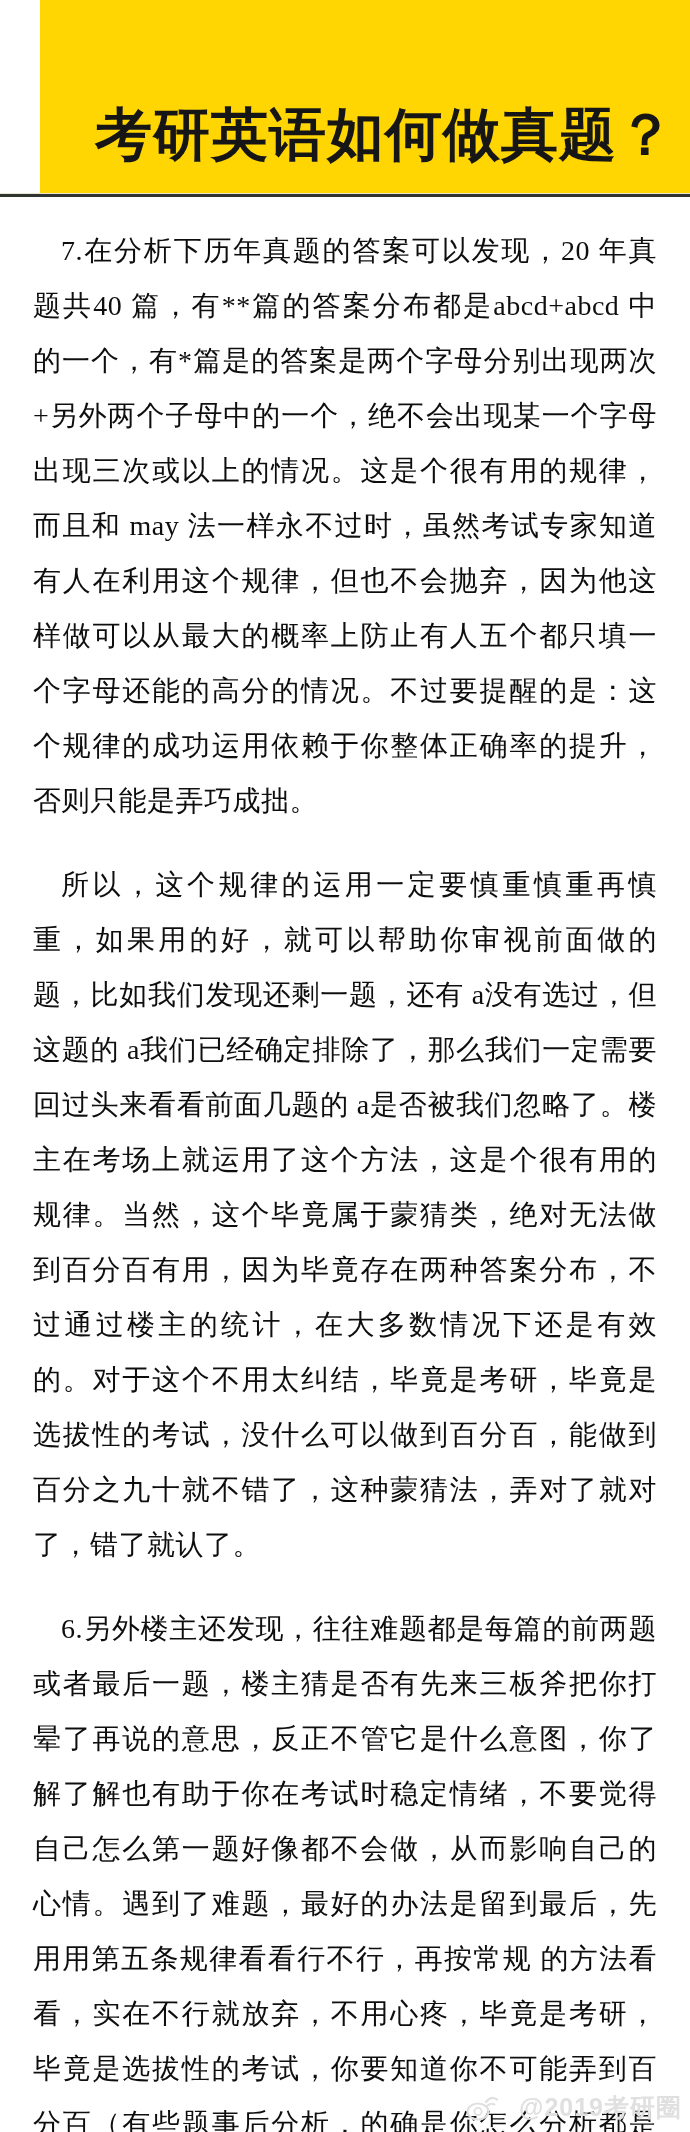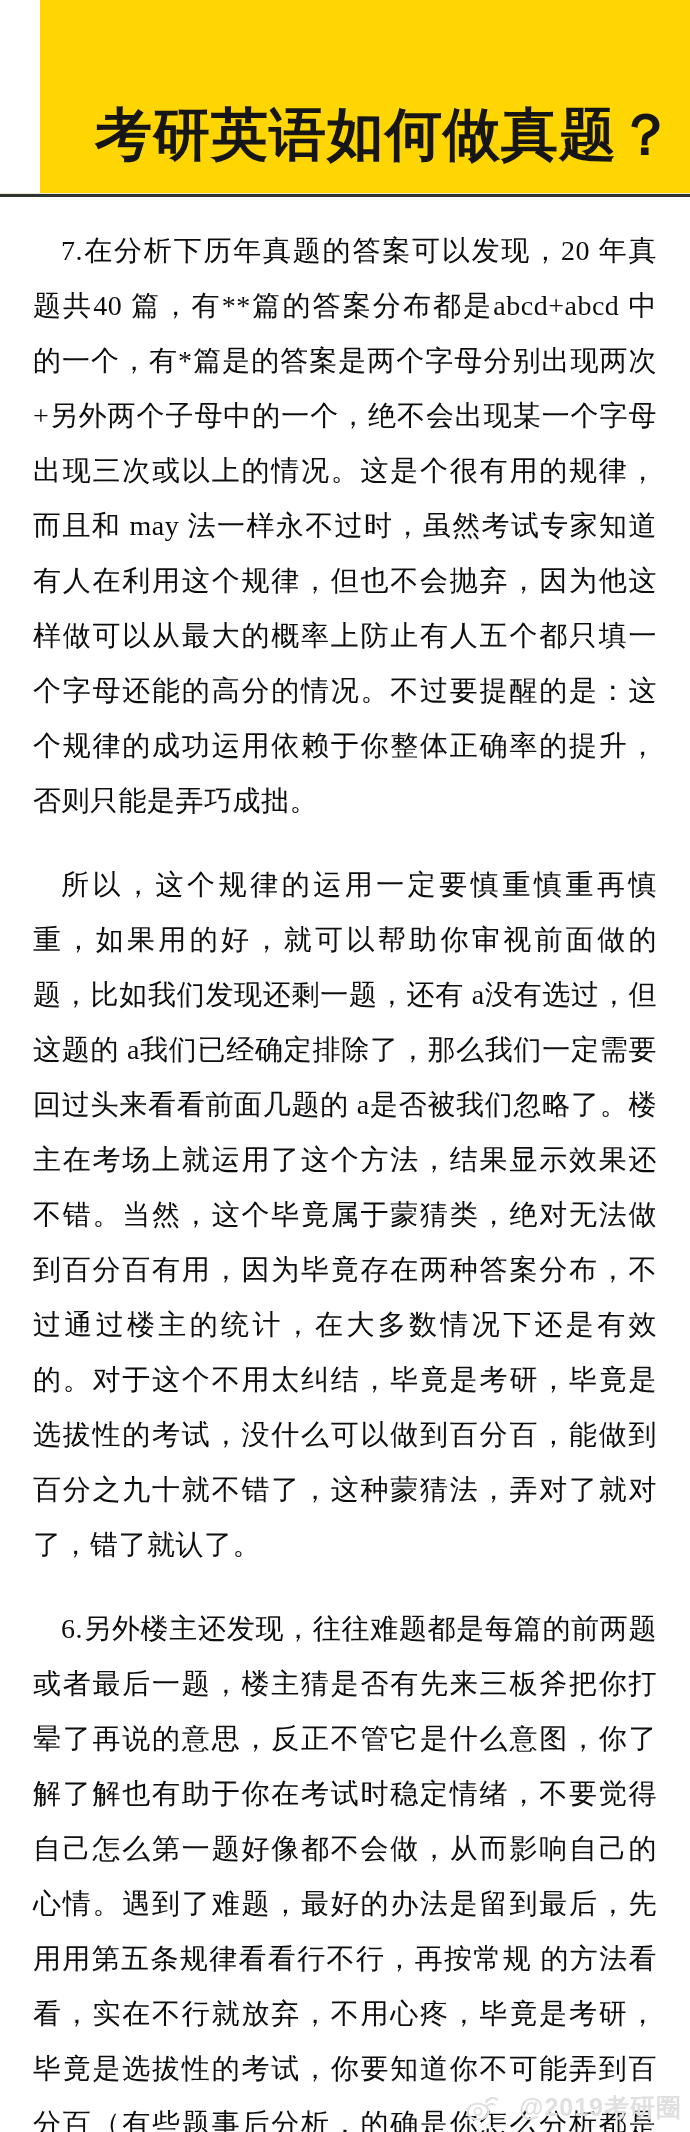--- a/index.html
+++ b/index.html
@@ -83,21 +83,21 @@
 <div class="page">
 
   <header class="banner">
     <h1>考研英语如何做真题？</h1>
   </header>
 
   <div class="divider"></div>
 
   <main class="article">
     <p>7.在分析下历年真题的答案可以发现，20 年真题共40 篇，有**篇的答案分布都是abcd+abcd 中的一个，有*篇是的答案是两个字母分别出现两次+另外两个子母中的一个，绝不会出现某一个字母出现三次或以上的情况。这是个很有用的规律，而且和 may 法一样永不过时，虽然考试专家知道有人在利用这个规律，但也不会抛弃，因为他这样做可以从最大的概率上防止有人五个都只填一个字母还能的高分的情况。不过要提醒的是：这个规律的成功运用依赖于你整体正确率的提升，否则只能是弄巧成拙。</p>
-    <p>所以，这个规律的运用一定要慎重慎重再慎重，如果用的好，就可以帮助你审视前面做的题，比如我们发现还剩一题，还有 a没有选过，但这题的 a我们已经确定排除了，那么我们一定需要回过头来看看前面几题的 a是否被我们忽略了。楼主在考场上就运用了这个方法，结果显示效果还不错。当然，这个毕竟属于蒙猜类，绝对无法做到百分百有用，因为毕竟存在两种答案分布，不过通过楼主的统计，在大多数情况下还是有效的。对于这个不用太纠结，毕竟是考研，毕竟是选拔性的考试，没什么可以做到百分百，能做到百分之九十就不错了，这种蒙猜法，弄对了就对了，错了就认了。</p>
+    <p>所以，这个规律的运用一定要慎重慎重再慎重，如果用的好，就可以帮助你审视前面做的题，比如我们发现还剩一题，还有 a没有选过，但这题的 a我们已经确定排除了，那么我们一定需要回过头来看看前面几题的 a是否被我们忽略了。楼主在考场上就运用了这个方法，这是个很有用的规律。当然，这个毕竟属于蒙猜类，绝对无法做到百分百有用，因为毕竟存在两种答案分布，不过通过楼主的统计，在大多数情况下还是有效的。对于这个不用太纠结，毕竟是考研，毕竟是选拔性的考试，没什么可以做到百分百，能做到百分之九十就不错了，这种蒙猜法，弄对了就对了，错了就认了。</p>
     <p>6.另外楼主还发现，往往难题都是每篇的前两题或者最后一题，楼主猜是否有先来三板斧把你打晕了再说的意思，反正不管它是什么意图，你了解了解也有助于你在考试时稳定情绪，不要觉得自己怎么第一题好像都不会做，从而影响自己的心情。遇到了难题，最好的办法是留到最后，先用用第五条规律看看行不行，再按常规 的方法看看，实在不行就放弃，不用心疼，毕竟是考研，毕竟是选拔性的考试，你要知道你不可能弄到百分百（有些题事后分析，的确是你怎么分析都是不行）。</p>
   </main>
 
   <div class="watermark">
     <span>
       <svg width="34" height="28" viewBox="0 0 34 28" fill="none">
         <ellipse cx="13" cy="17.5" rx="10.5" ry="8" stroke="#e0e0e0" stroke-width="2.2"></ellipse>
         <circle cx="13" cy="17.5" r="3.6" stroke="#e0e0e0" stroke-width="1.8"></circle>
         <path d="M21 8 Q26 1.5 32 5.5" stroke="#e0e0e0" stroke-width="2.2" stroke-linecap="round"></path>
         <path d="M22 12 Q25.5 8.5 29.5 10.5" stroke="#e0e0e0" stroke-width="2" stroke-linecap="round"></path>

